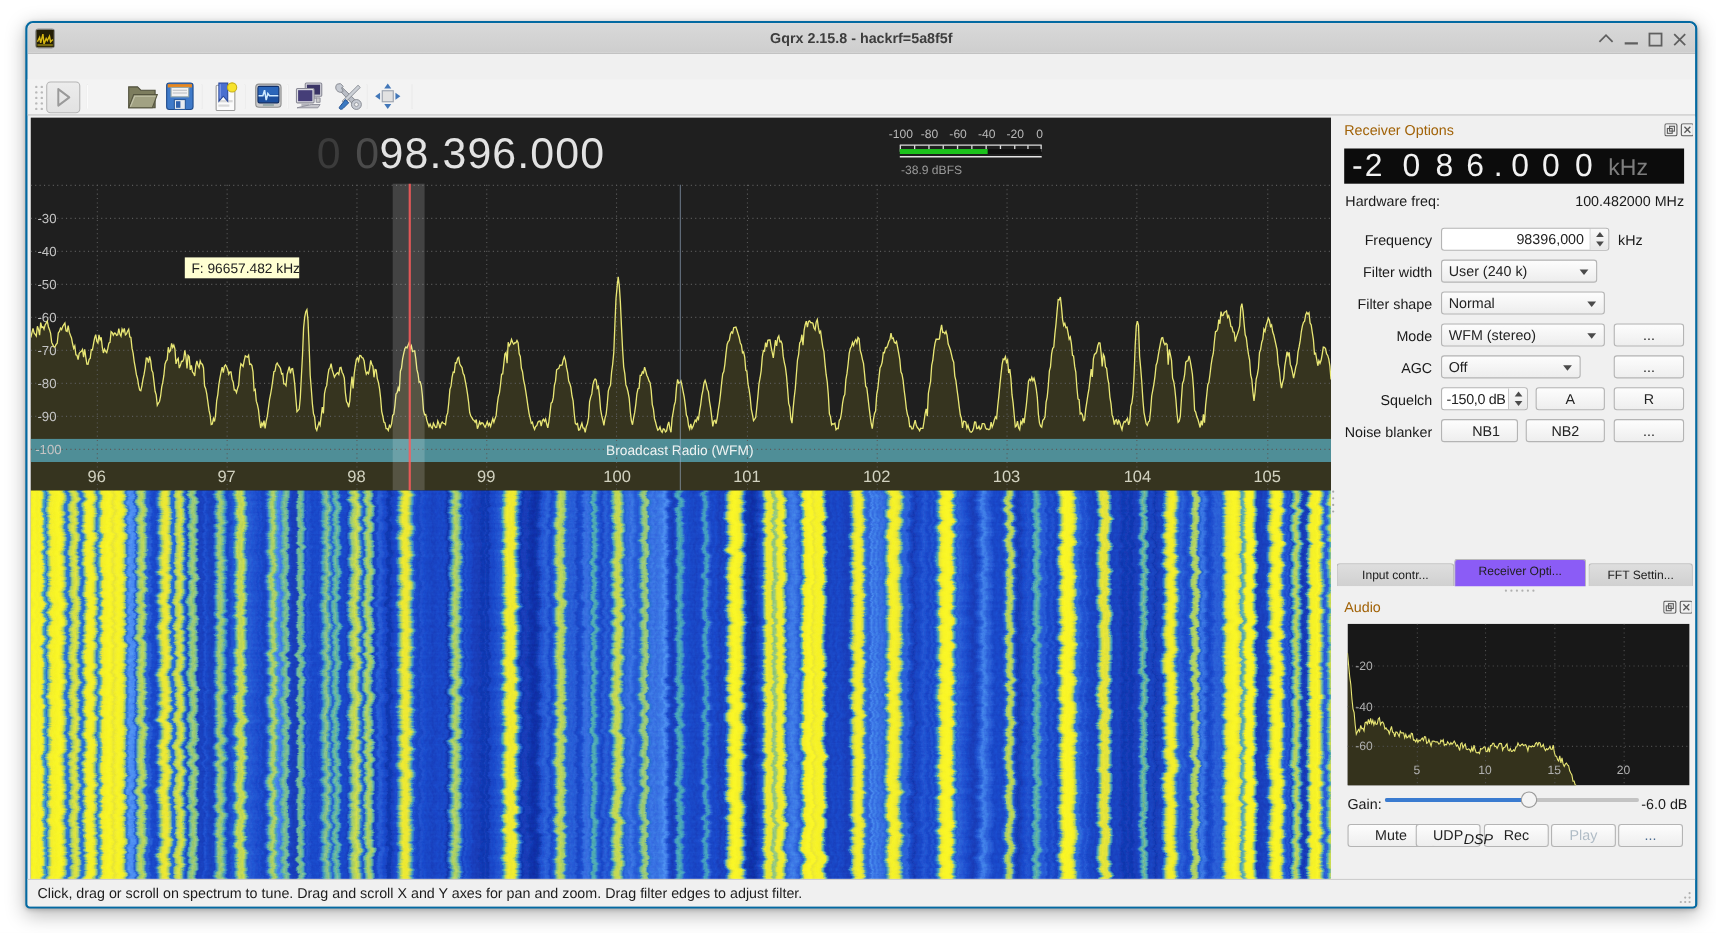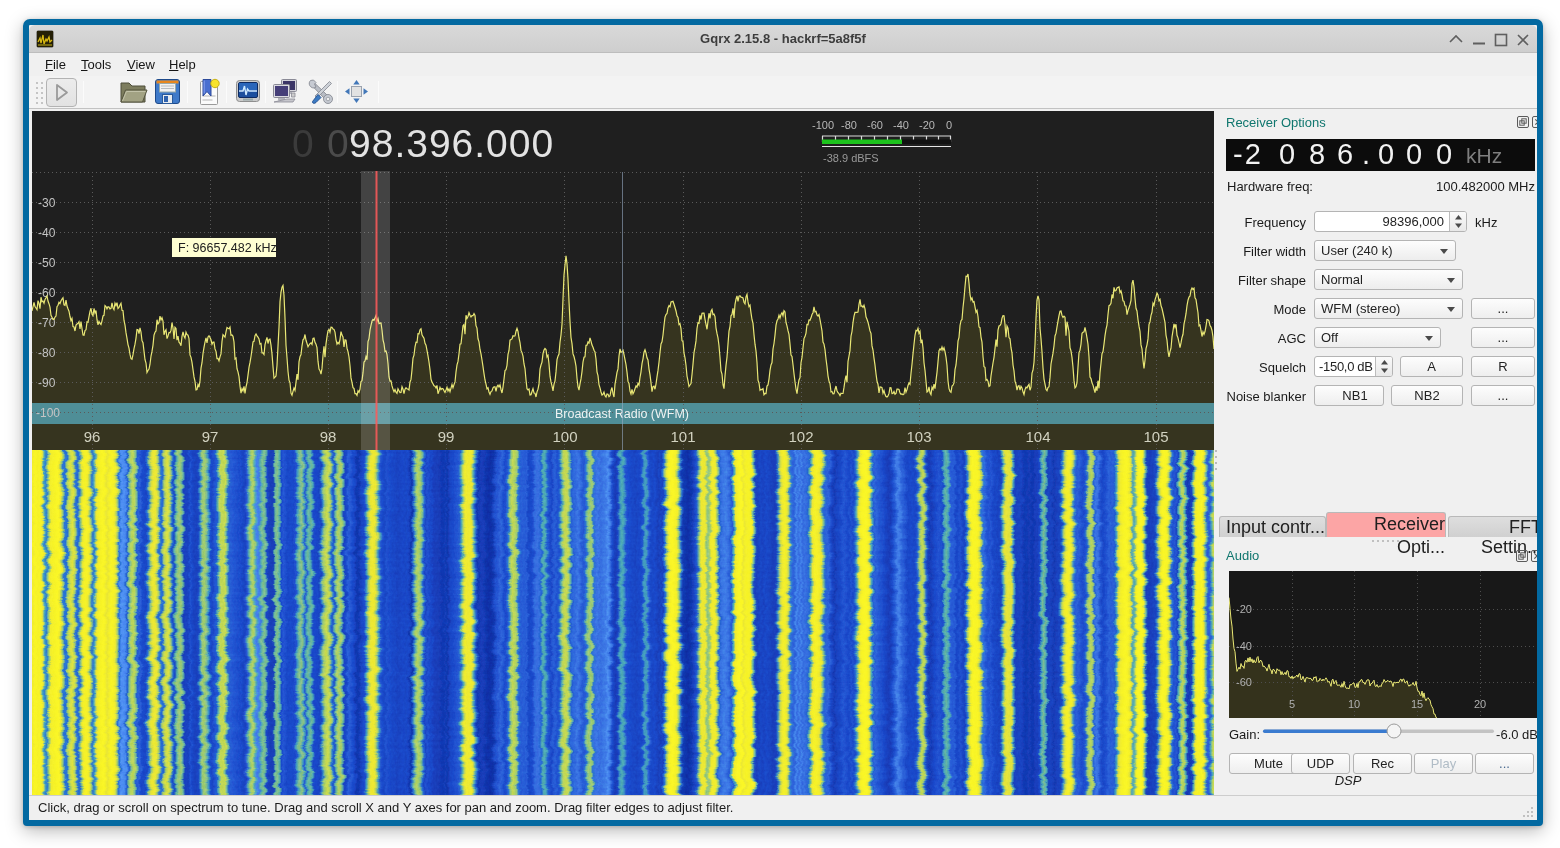--- a/index.html
+++ b/index.html
@@ -1,71 +1,65 @@
 <!DOCTYPE html>
 <html><head><meta charset="utf-8"><style>
 html,body{margin:0;padding:0;width:1560px;height:848px;background:#fff;overflow:hidden;
  font-family:"Liberation Sans",sans-serif;}
 *{box-sizing:border-box;}
 #win{position:absolute;left:23px;top:19px;width:1520px;height:807px;background:#f0f0f0;
- border:6px solid #0369a1;border-radius:7px 7px 4px 4px;
+ border:2px solid #0369a1;border-radius:7px 7px 4px 4px;
  box-shadow:0 5px 18px rgba(0,0,0,.28),0 1px 4px rgba(0,0,0,.18);overflow:hidden;}
 #titlebar{position:absolute;left:0;top:0;right:0;height:28px;
  background:linear-gradient(#d9d9d9,#cecece);border-bottom:1px solid #bdbdbd;border-radius:6px 6px 0 0;}
 #title{position:absolute;left:0;right:0;top:6px;text-align:center;font-size:13px;font-weight:bold;color:#3d3d3d;}
 #appicon{position:absolute;left:7px;top:5px;width:18px;height:18px;border-radius:3px;
  background:#2a2408;border:1px solid #8f8f8f;box-shadow:0 0 0 1px #e8e8e8 inset;}
 #menubar{position:absolute;left:0;top:28px;right:0;height:23px;background:#f0f0f0;font-size:13px;color:#161616;}
 .mi{position:absolute;top:4px;}
 #toolbar{position:absolute;left:0;top:51px;right:0;height:33px;background:#f3f3f3;border-bottom:1px solid #c2c2c2;}
 .tsep{position:absolute;top:5px;width:1px;height:22px;background:#cdcdcd;border-right:1px solid #fbfbfb;}
 #statusbar{position:absolute;left:0;bottom:0;right:0;height:25px;background:#f0f0f0;border-top:1px solid #cdcdcd;
  font-size:13px;color:#1c1c1c;}
 #plotcol{position:absolute;left:3px;top:86px;width:1182px;height:694px;background:#1f1f1f;}
 #panel{position:absolute;left:1185px;top:85px;width:332px;height:694px;background:#f0f0f0;font-size:13px;color:#1a1a1a;}
-.hdr{position:absolute;left:12px;font-size:13px;color:#0f766e;}
+.hdr{position:absolute;left:12px;font-size:13px;color:#a16207;}
 .hicons{position:absolute;width:26px;height:12px;}
 #lcd{position:absolute;left:12px;top:29px;width:309px;height:32px;background:#0c0c0c;color:#f0f0f0;}
 .row-label{position:absolute;text-align:right;width:88px;left:4px;font-size:13px;color:#1a1a1a;}
 .ctl{position:absolute;height:21px;border:1px solid #b4b4b4;border-radius:3px;font-size:13px;color:#232323;
  background:linear-gradient(#fdfdfd,#eeeeee);}
 .btn{text-align:center;line-height:19px;}
 .combo{line-height:19px;padding-left:6px;background:linear-gradient(#fdfdfd,#ededed);}
 .carrow{position:absolute;right:7px;top:8px;width:0;height:0;border:4px solid transparent;border-top:5px solid #4a4a4a;}
 .spin{background:#fff;}
 .spin .val{position:absolute;right:22px;top:2px;}
 .spinbtns{position:absolute;right:0;top:0;bottom:0;width:17px;border-left:1px solid #bcbcbc;
  background:linear-gradient(#fafafa,#e8e8e8);border-radius:0 2px 2px 0;}
 .tab{position:absolute;height:21px;border:1px solid #b9b9b9;border-bottom:none;border-radius:3px 3px 0 0;
- background:linear-gradient(#dedede,#d0d0d0);text-align:right;font-size:18px;color:#202020;line-height:20px;}
-.tab.active{background:#fca5a5;height:25px;line-height:23px;z-index:2;}
+ background:linear-gradient(#dedede,#d0d0d0);text-align:center;font-size:11px;color:#202020;line-height:20px;}
+.tab.active{background:#8b5cf6;height:25px;line-height:23px;z-index:2;}
 .dis{color:#b0bcc6;}
 </style></head><body>
 <div id="win">
   <div id="titlebar">
     <div id="appicon">
       <svg width="16" height="16" style="position:absolute;left:0;top:0">
         <rect x="0" y="0" width="16" height="16" fill="#241f06"></rect>
         <polyline points="1,11 3,7 4,12 6,4 7,13 9,8 10,10 12,6 13,11 15,9" stroke="#d8b912" stroke-width="1.3" fill="none"></polyline>
         <rect x="1" y="13" width="14" height="2" fill="#8a7a10" opacity=".8"></rect>
       </svg>
     </div>
     <div id="title">Gqrx 2.15.8 - hackrf=5a8f5f</div>
     <svg width="96" height="28" style="position:absolute;right:7px;top:0" fill="none" stroke="#5f5f5f" stroke-width="1.6">
       <path d="M16 17 L22 11 L28 17"></path>
       <path d="M39 18.5 L51 18.5" stroke-width="2"></path>
       <rect x="61.5" y="9.5" width="11" height="11"></rect>
       <path d="M84 10 L94 20 M94 10 L84 20"></path>
     </svg>
-  </div>
-  <div id="menubar">
-    <span class="mi" style="left:16px"><u>F</u>ile</span>
-    <span class="mi" style="left:52px"><u>T</u>ools</span>
-    <span class="mi" style="left:98px"><u>V</u>iew</span>
-    <span class="mi" style="left:140px"><u>H</u>elp</span>
   </div>
   <div id="toolbar">
     <svg width="14" height="30" style="position:absolute;left:5px;top:2px">
       <g fill="#b9b9b9">
           <circle cx="3" cy="5" r="1.1"></circle>
           <circle cx="8" cy="5" r="1.1"></circle>
       <circle cx="3" cy="10" r="1.1"></circle>
           <circle cx="8" cy="10" r="1.1"></circle>
       <circle cx="3" cy="15" r="1.1"></circle>
           <circle cx="8" cy="15" r="1.1"></circle>
@@ -978,21 +972,21 @@
   <rect x="2" y="6.5" width="231" height="3.5" rx="1.7" fill="#c3c3c3"></rect>
   <rect x="2" y="6.5" width="131" height="3.5" rx="1.7" fill="#3a7bd0"></rect>
   <circle cx="133" cy="8" r="7" fill="#f4f4f4" stroke="#9a9a9a"></circle>
 </svg>
 <div style="position:absolute;right:8px;top:617px;">-6.0 dB</div>
 <div class="ctl btn" style="left:15px;top:643px;width:79px;">Mute</div>
 <div class="ctl btn" style="left:77px;top:643px;width:59px;">UDP</div>
 <div class="ctl btn" style="left:139px;top:643px;width:59px;">Rec</div>
 <div class="ctl btn dis" style="left:200px;top:643px;width:59px;">Play</div>
 <div class="ctl btn" style="left:261px;top:643px;width:59px;color:#4a6a90;">...</div>
-<div style="position:absolute;left:0;width:268px;top:663px;text-align:center;font-style:italic;">DSP</div>
+<div style="position:absolute;left:0;width:268px;top:649px;text-align:center;font-style:italic;">DSP</div>
 
   </div>
   <div id="statusbar">
       <svg width="13" height="13" style="position:absolute;right:2px;bottom:2px;">
         <g fill="#b0b0b0">
           <circle cx="10" cy="3" r="1"></circle>
           <circle cx="6" cy="7" r="1"></circle>
           <circle cx="10" cy="7" r="1"></circle>
           <circle cx="2" cy="11" r="1"></circle>
           <circle cx="6" cy="11" r="1"></circle>

